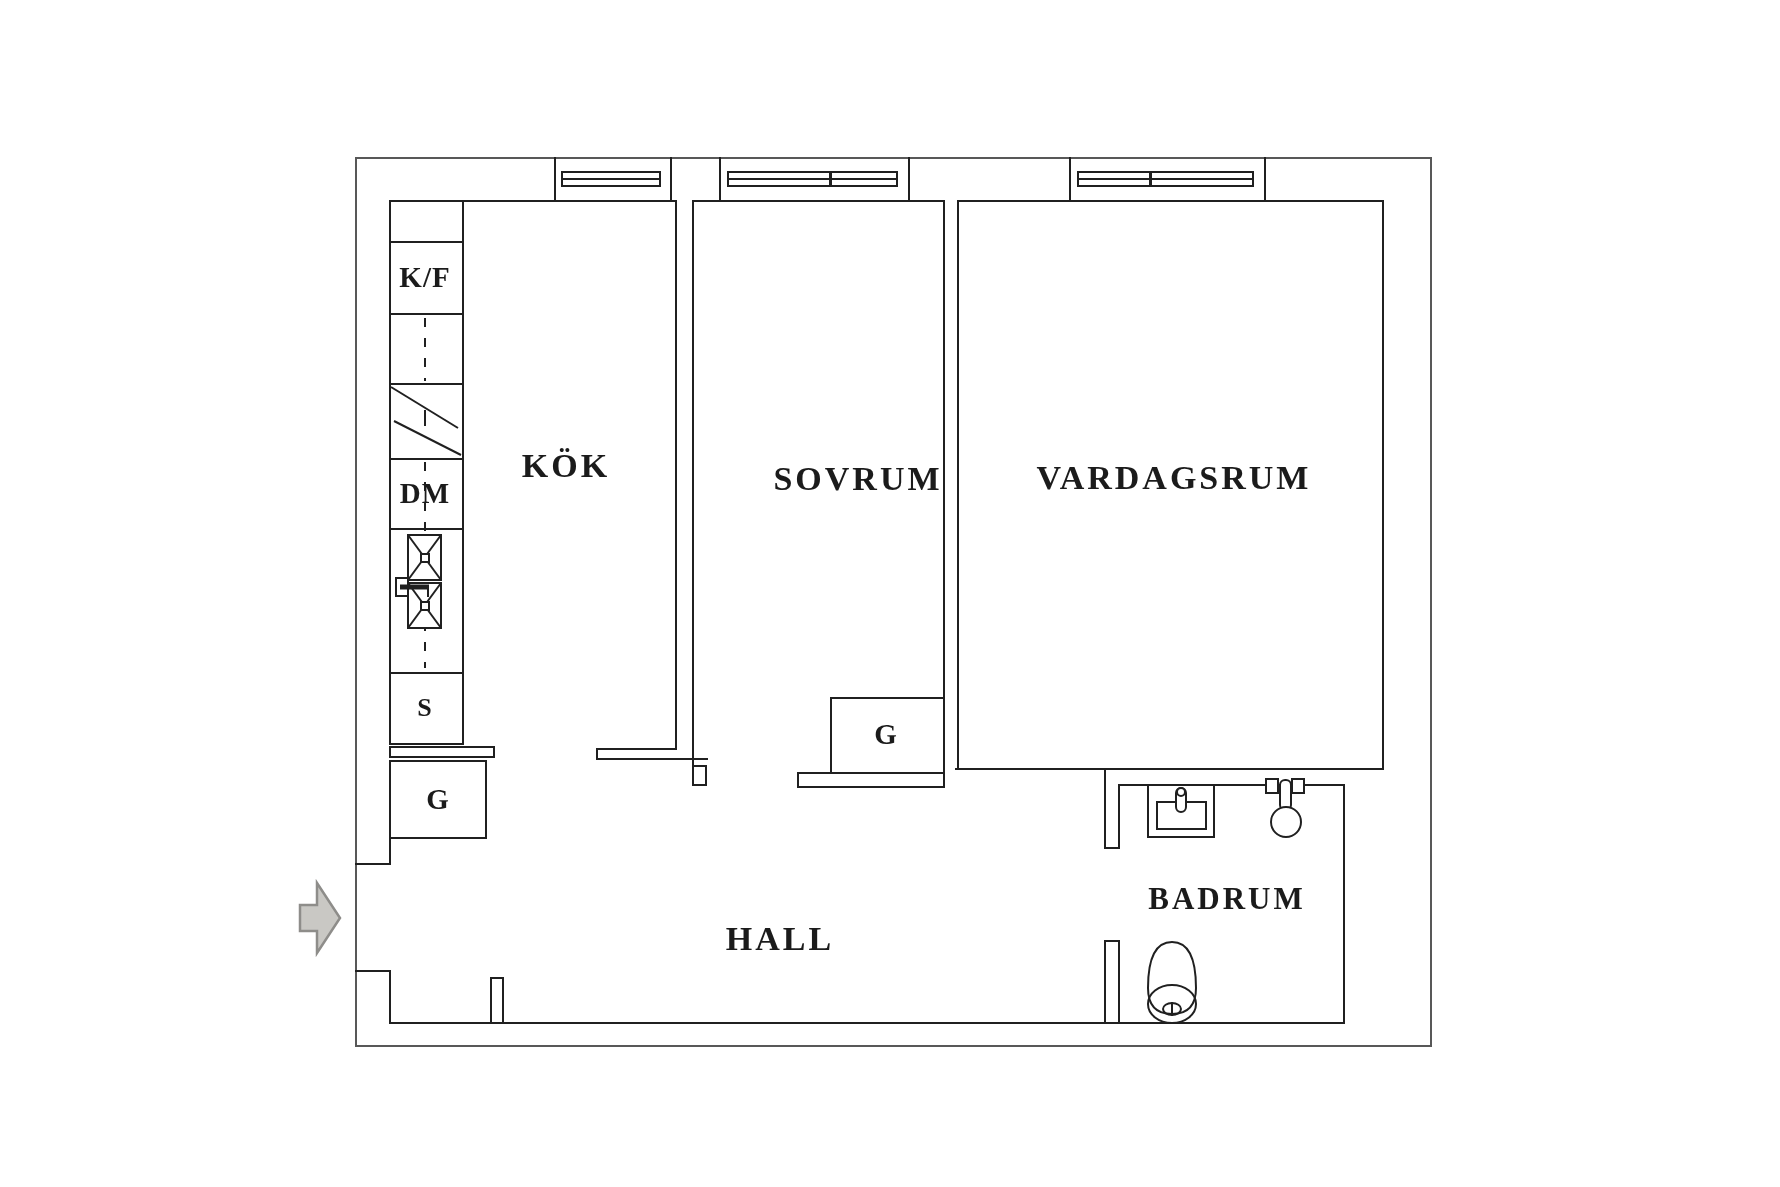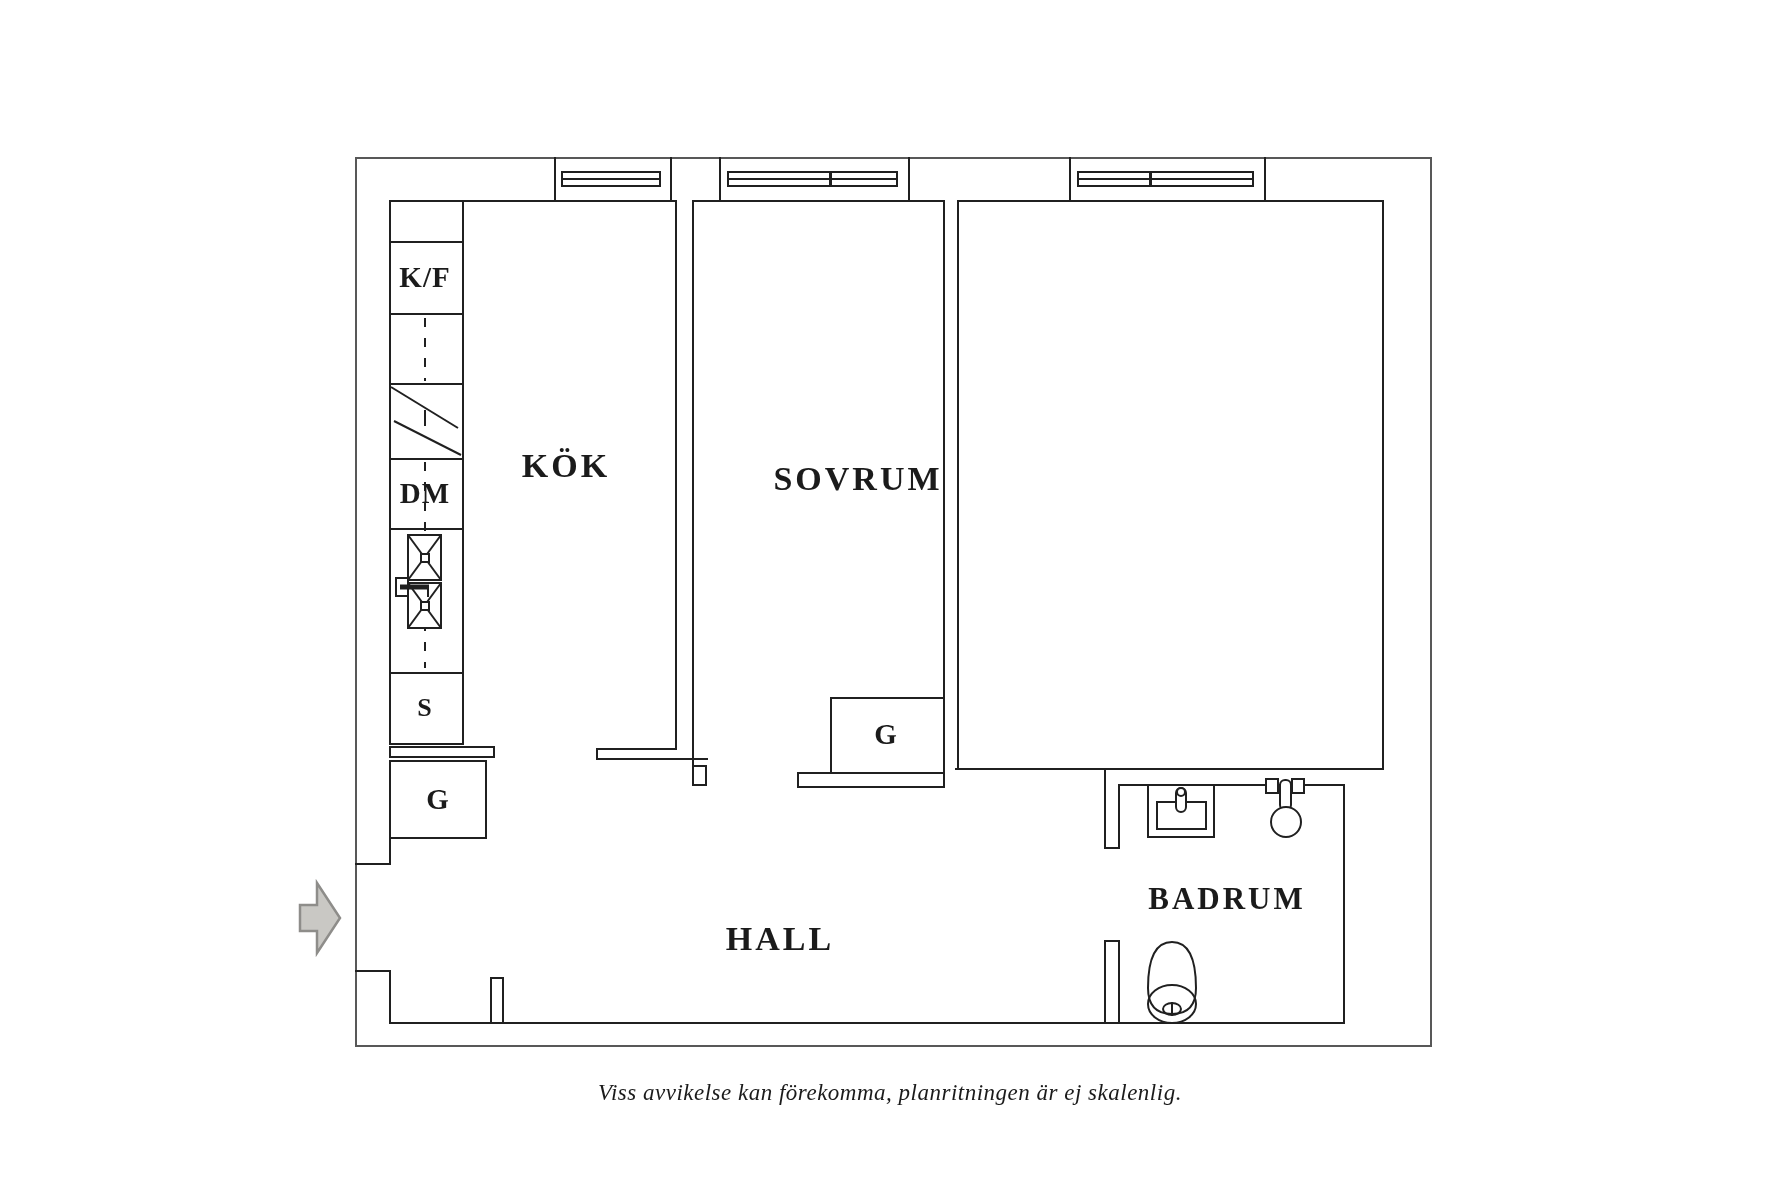--- a/index.html
+++ b/index.html
@@ -138,23 +138,23 @@
         <line x1="1172" y1="1002" x2="1172" y2="1016"></line>
       </g>
 
       <g>
         <polygon points="300,905 317,905 317,883 340,918 317,953 317,931 300,931" fill="#c9c8c4" stroke="#8e8d8a" stroke-width="2.5"></polygon>
       </g>
     </svg>
 
     <div class="lbl room-lbl" style="left:566px;top:466px;">KÖK</div>
     <div class="lbl room-lbl" style="left:858px;top:479px;">SOVRUM</div>
+    <div class="lbl room-lbl" style="left:1174px;top:478px;">VARDAGSRUM</div>
     <div class="lbl room-lbl" style="left:780px;top:905px;margin-top:34px;">HALL</div>
     <div class="lbl room-lbl" style="left:1227px;top:899px;font-size:31px;">BADRUM</div>
     <div class="lbl fix-lbl" style="left:425px;top:277px;">K/F</div>
     <div class="lbl fix-lbl" style="left:425px;top:493px;">DM</div>
     <div class="lbl fix-lbl" style="left:425px;top:708px;font-size:26px;">S</div>
     <div class="lbl fix-lbl" style="left:438px;top:799px;">G</div>
     <div class="lbl fix-lbl" style="left:886px;top:734px;">G</div>
 
-    <div class="caption" style="left:890px;top:1080px;">Viss avvikelse kan förekomma, planritningen är ej skalenlig.</div>
   </div>
 </div>
 
 </body></html>

